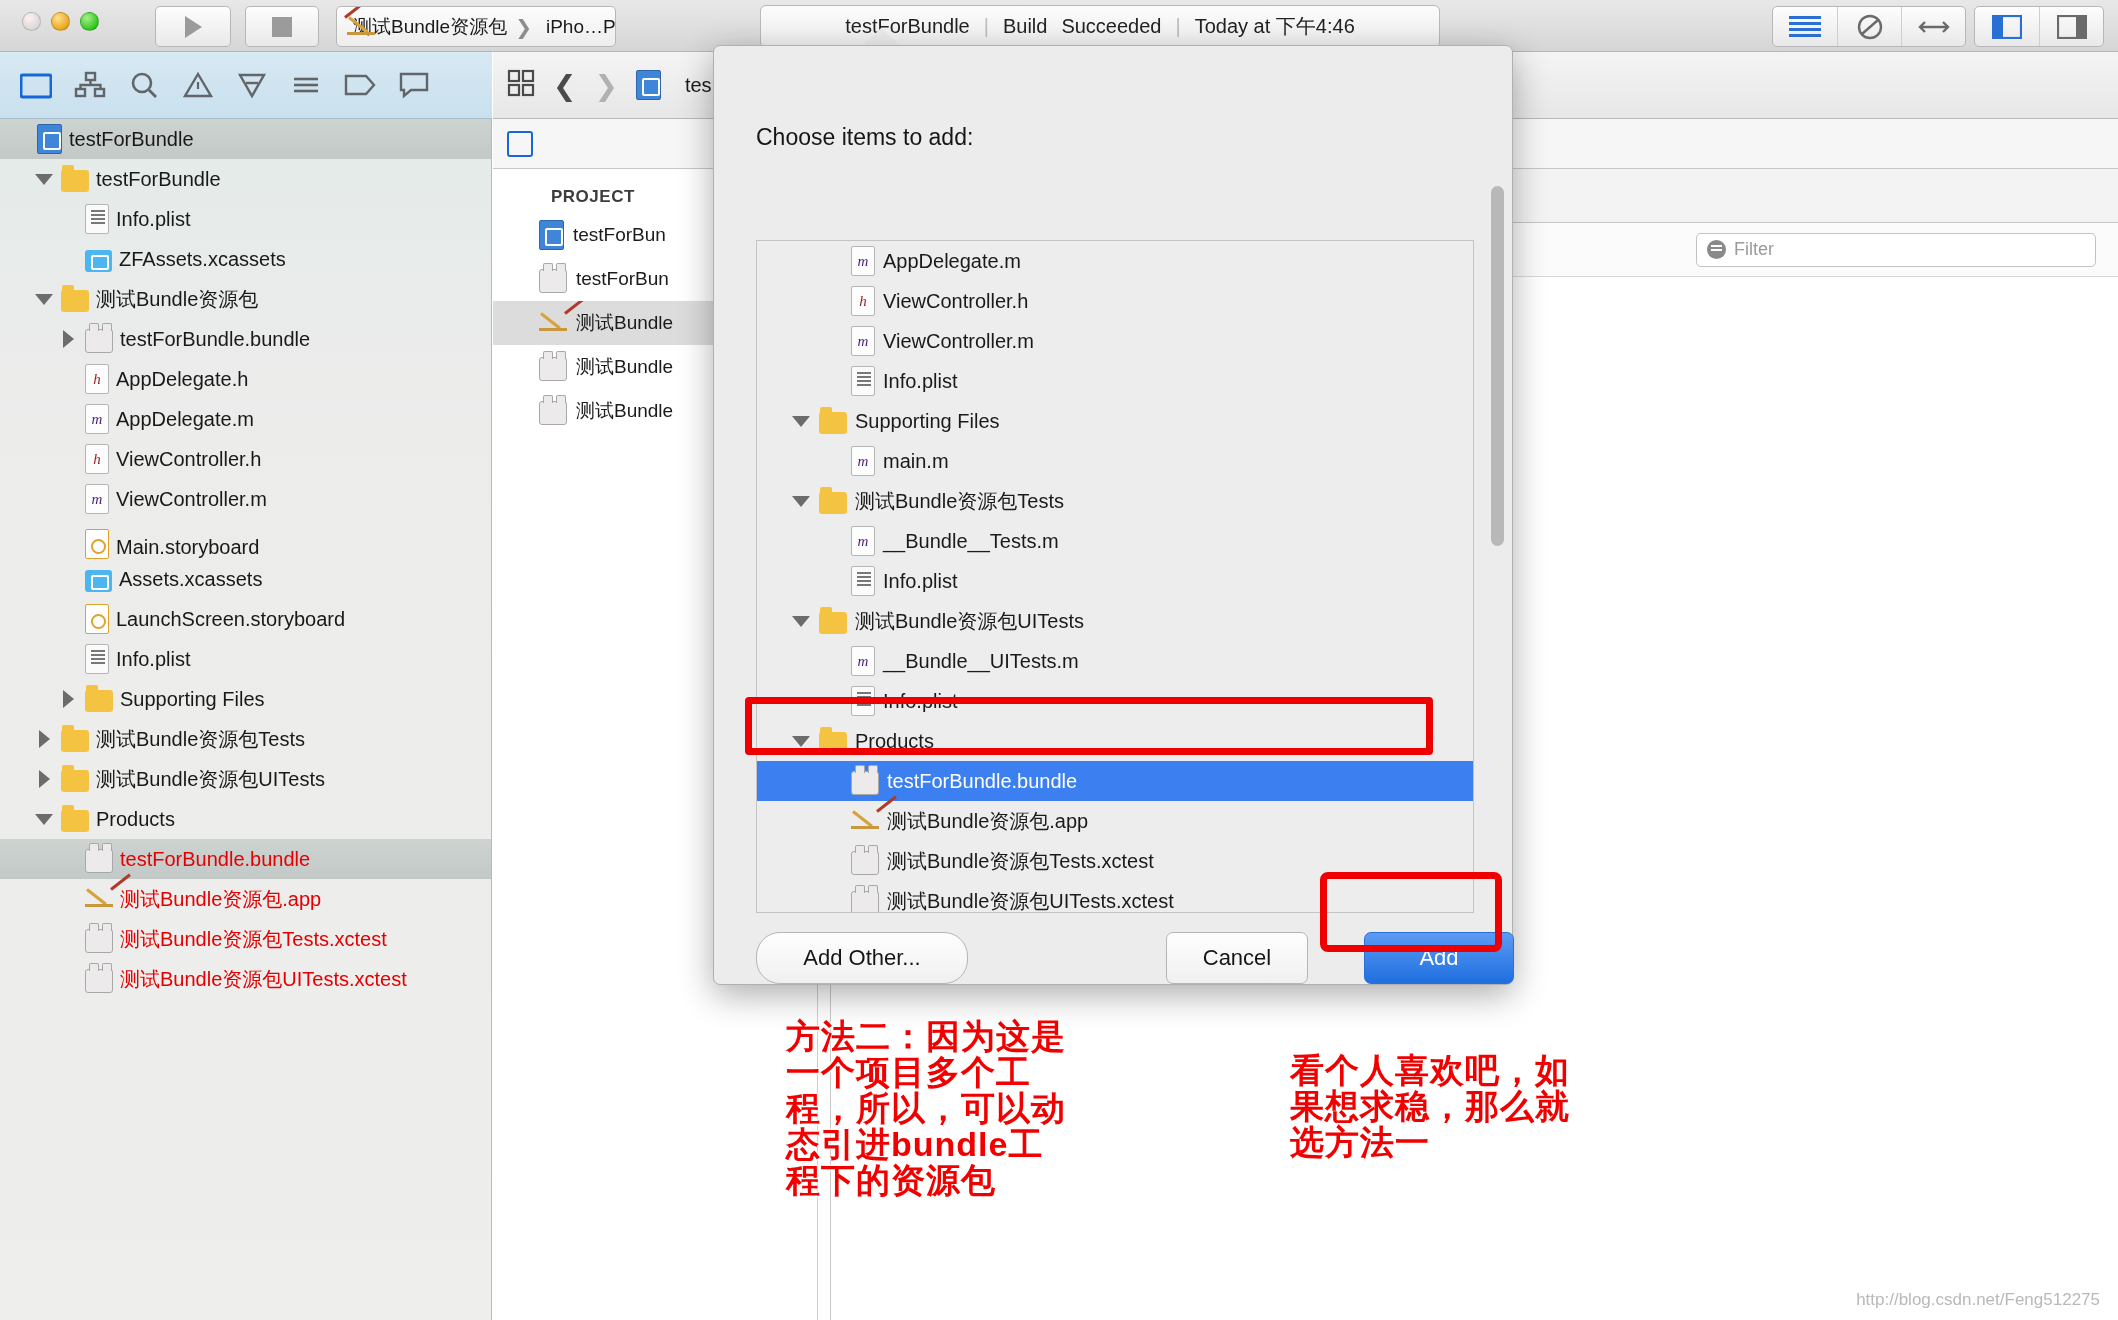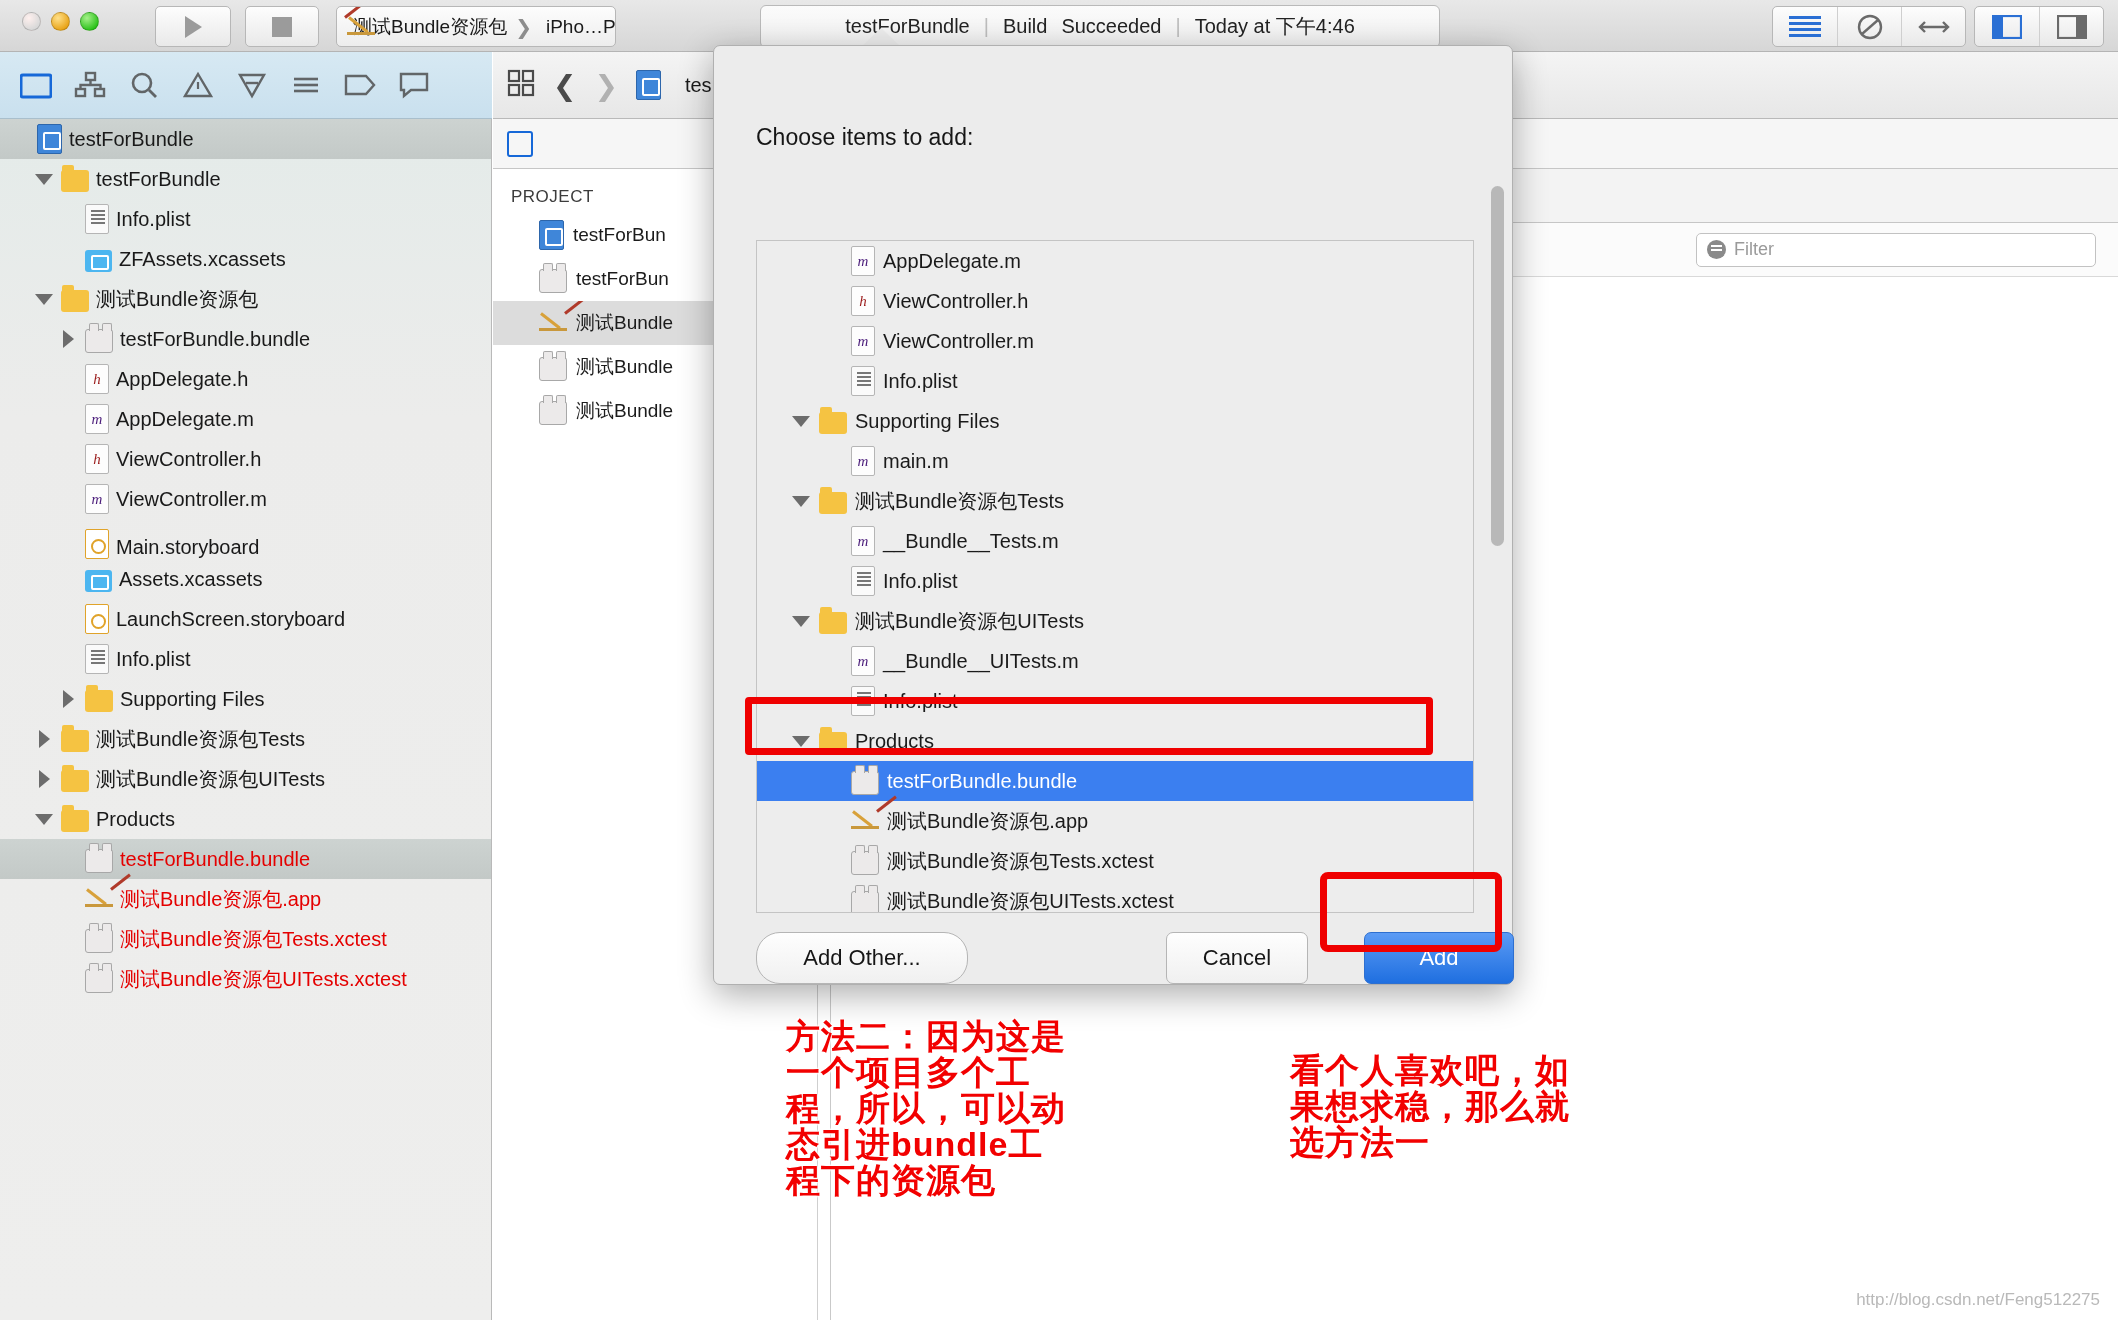--- a/index.html
+++ b/index.html
@@ -128,21 +128,21 @@
     position:absolute; left:493px; top:119px; width:1625px; height:50px;
     background:#f6f6f6; border-bottom:1px solid #c6c6c6; display:flex; align-items:center; padding:0 14px;
   }
   .jump-sq { width:26px;height:26px;border:2.5px solid #1668d8;border-radius:3px; }
 
   .proj-list {
     position:absolute; left:493px; top:169px; width:325px; height:1151px;
     background:#ffffff; border-right:1px solid #cfcfcf;
     font-size:19px; color:#1b1b1b; padding-top:8px; overflow:hidden;
   }
-  .pl-head { font-size:17px; font-weight:normal; color:#3c3c3c; letter-spacing:.5px; padding:10px 0 6px 18px; }
+  .pl-head { font-size:17px; font-weight:bold; color:#3c3c3c; letter-spacing:.5px; padding:10px 0 6px 18px;margin-left:40px; }
   .pl-row { height:44px; display:flex; align-items:center; gap:9px; padding-left:46px; white-space:nowrap; overflow:hidden; }
   .pl-row.sel { background:#dcdcdc; }
 
   .tabbar {
     position:absolute; left:818px; top:169px; width:1300px; height:54px;
     background:#f3f3f3; border-bottom:1px solid #c6c6c6;
     display:flex; align-items:center; gap:56px; padding-left:150px;
     font-size:20px; color:#1f1f1f;
   }
   .tab.active { color:#1668d8; }

